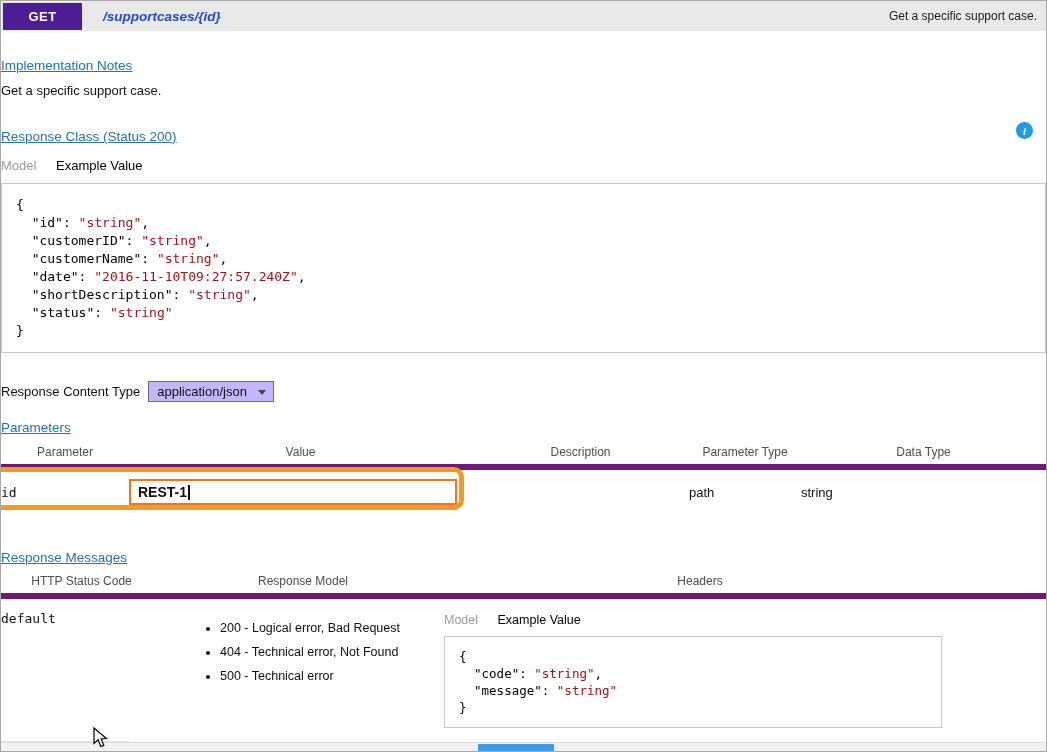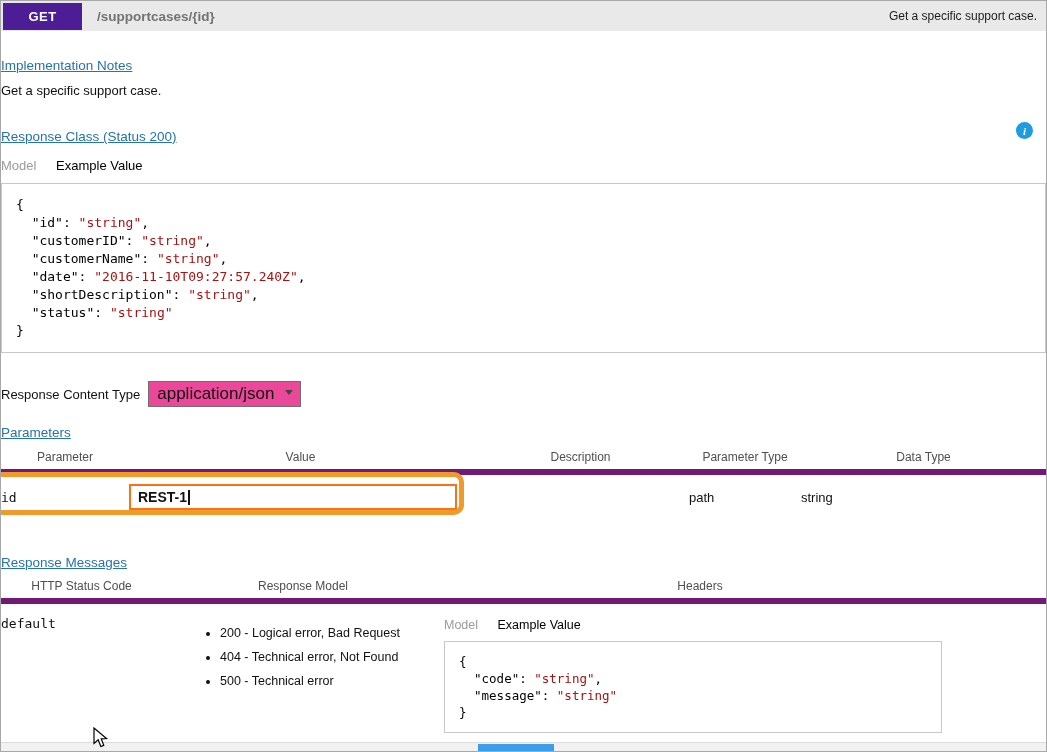--- a/index.html
+++ b/index.html
@@ -9,21 +9,21 @@
     background:#fff; border:1px solid #a8a8a8;
     font-family:"Liberation Sans", sans-serif; color:#111;
   }
   
   .op-header { height:30px; background:#e9e9e9; display:flex; align-items:center; }
   .method-badge {
     margin-left:2px; width:79px; height:27px; background:#4c1d95; color:#fff;
     font-weight:bold; font-size:13px; letter-spacing:.5px;
     display:flex; align-items:center; justify-content:center; cursor:pointer;
   }
-  .op-path { margin-left:15px; font-size:13.5px; font-weight:bold; color:#737373; cursor:pointer; }
+  .op-path { margin-left:21px; font-size:13.5px; font-weight:bold; color:#1d4ed8; cursor:pointer;font-style:italic; }
   .op-summary { margin-left:auto; margin-right:9px; font-size:12px; color:#1c1c1c; }
   
   .content { padding:0 0; position:relative; }
   .link { color:#2673ad; text-decoration:underline; font-size:13.5px; display:inline-block; cursor:pointer; }
   .impl-link { margin-top:27px; }
   .impl-text { margin-top:9px; font-size:13px; }
   .rc-link { margin-top:31px; }
   .info-icon {
     position:absolute; top:121px; right:13px; width:17px; height:17px; border-radius:50%;
     background:#1d9ce0; color:#fff; display:flex; align-items:center; justify-content:center;
@@ -38,22 +38,22 @@
   .code-box {
     margin-top:10px; border:1px solid #c8c8c8; background:#fff; padding:12px 14px;
     font-family:"DejaVu Sans Mono", monospace; font-size:13px; line-height:18px; color:#000;
   }
   .cl.ind { padding-left:2ch; }
   .cv { color:#a31515; }
   .code-box.small { margin-top:9px; width:498px; padding:11px 14px; font-size:12.5px; line-height:17px; }
   
   .rct-row { margin-top:28px; display:flex; align-items:center; font-size:13px; }
   .select {
-    margin-left:8px; border:1px solid #6f6f6f; padding:2px 26px 2px 8px; font-size:17px;
-    position:relative; cursor:pointer; background:#ec4899;
+    margin-left:8px; border:1px solid #6f6f6f; padding:2px 26px 2px 8px; font-size:13px;
+    position:relative; cursor:pointer; background:#c4b5fd;
   }
   .chev {
     position:absolute; right:7px; top:8px; width:0; height:0;
     border-left:4px solid transparent; border-right:4px solid transparent; border-top:5px solid #444;
   }
   
   .params-link { margin-top:18px; }
   .grid-head { display:grid; font-size:12px; color:#4f4f4f; padding-bottom:5px; border-bottom:6px solid #701a75;text-align:center; }
   .pcols { grid-template-columns:128px 343px 217px 112px 1fr; }
   .params-head { margin-top:9px; }

